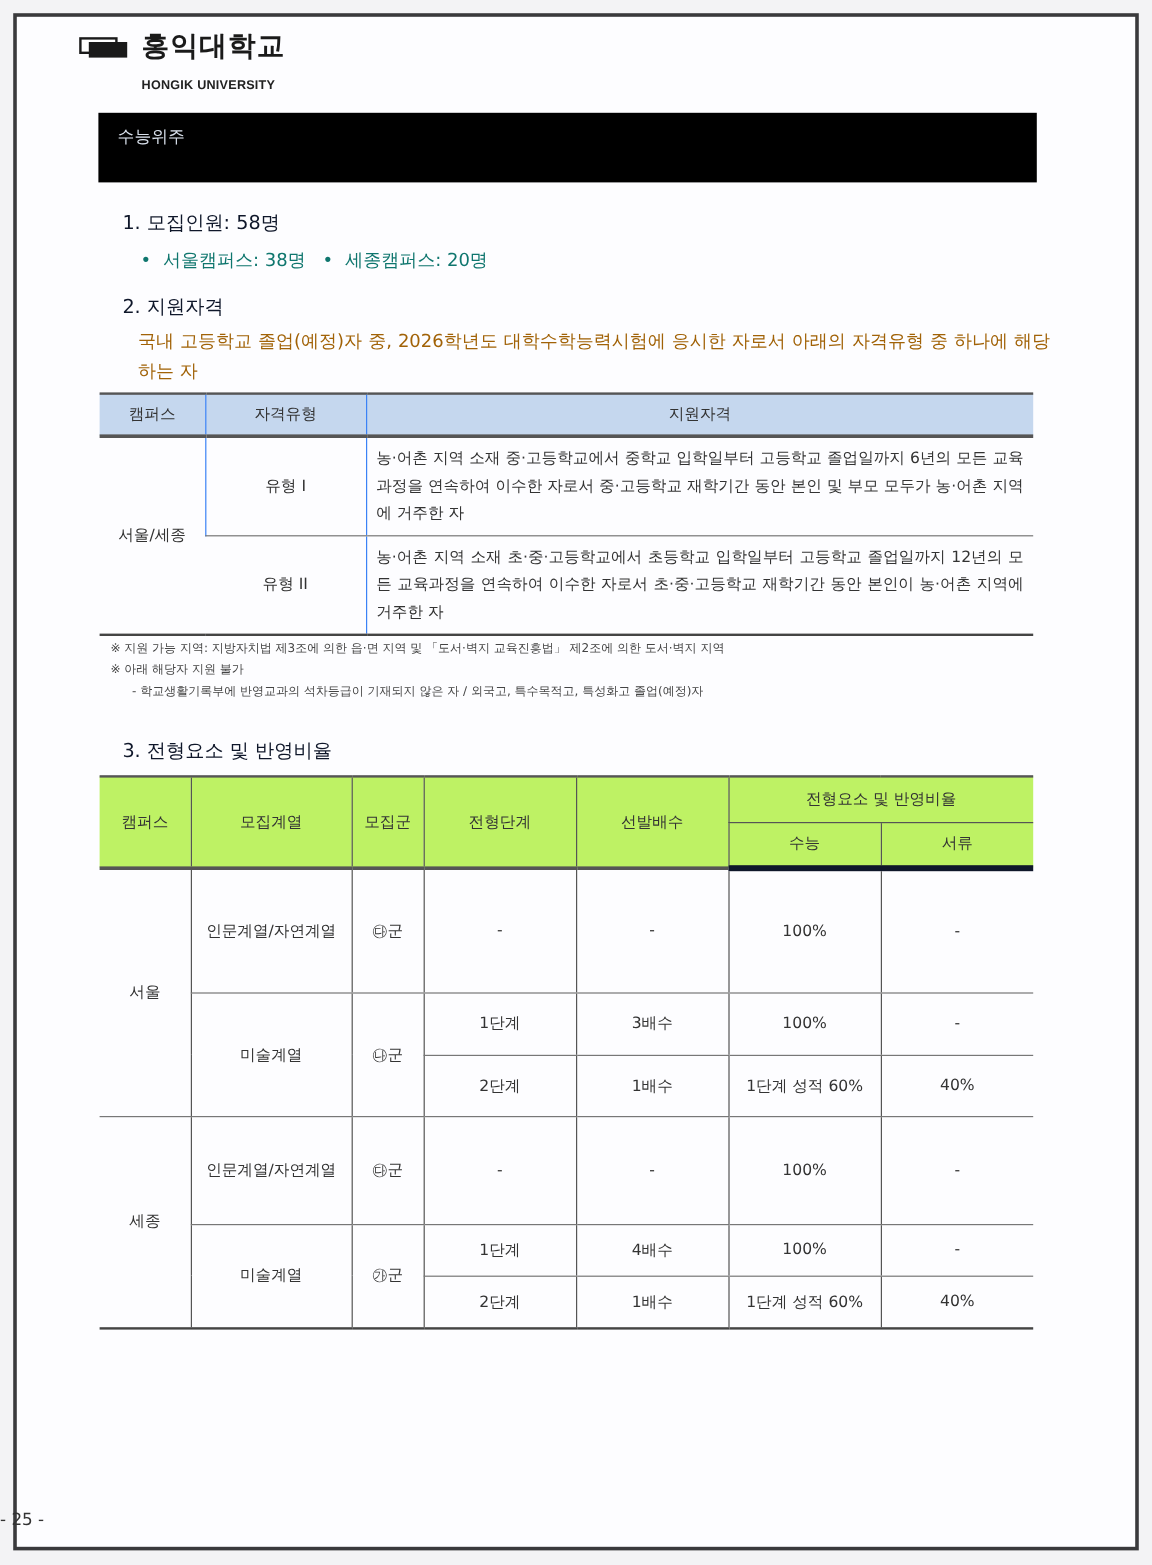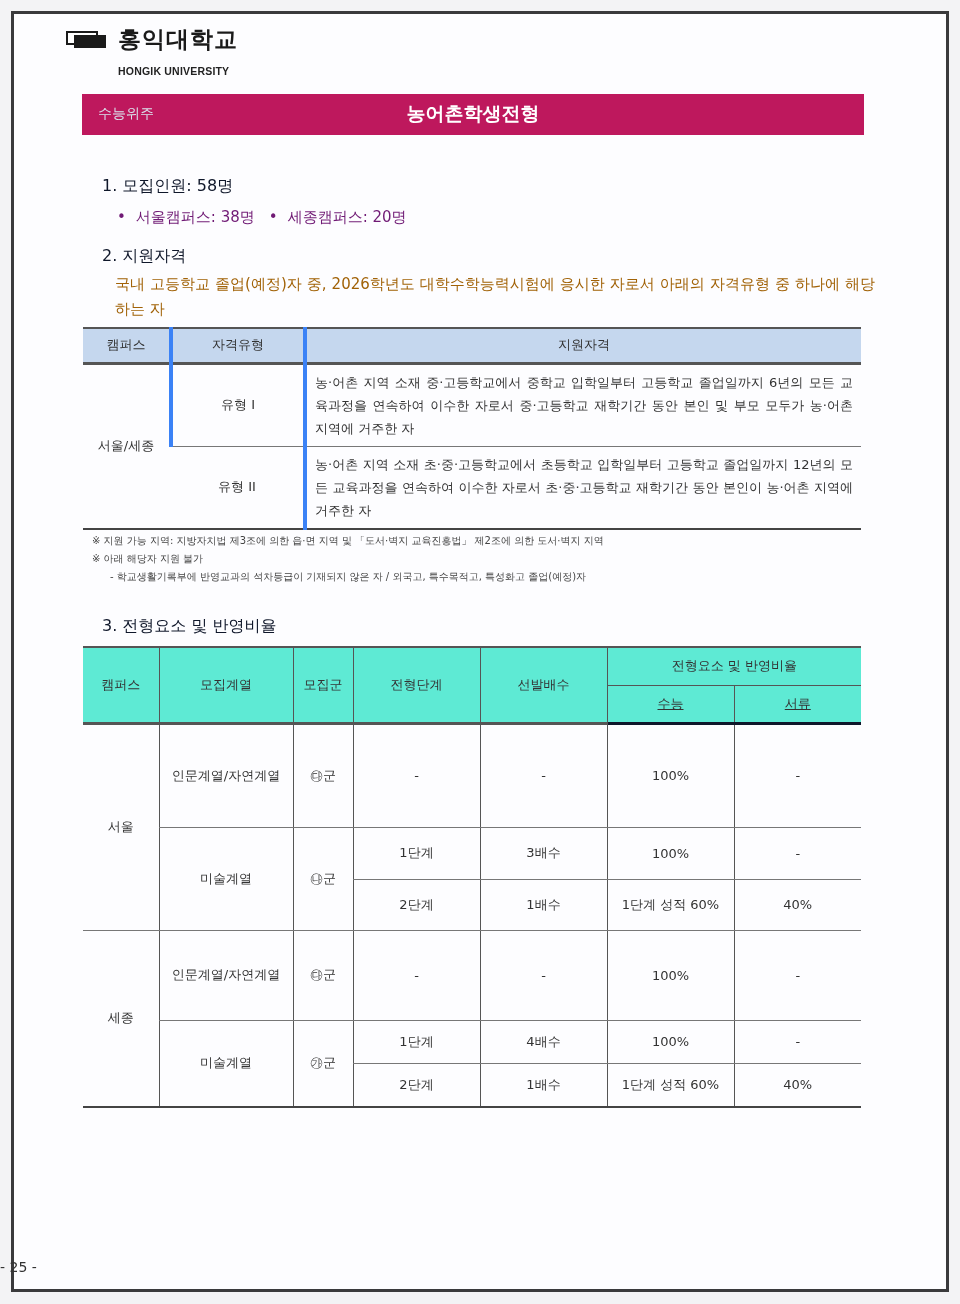--- a/index.html
+++ b/index.html
@@ -12,56 +12,56 @@
     
     .logo { position: absolute; left: 66px; top: 26px; width: 200px; height: 52px; }
     .logo-mark { position: absolute; left: 0; top: 5px; width: 40px; height: 16px; }
     .logo-mark .outer { position: absolute; left: 0; top: 0; width: 32px; height: 14px; border: 2px solid #1a1a1a; background: #fff; }
     .logo-mark .inner { position: absolute; left: 8px; top: 4px; width: 32px; height: 13px; background: #1a1a1a; }
     .logo-kr { position: absolute; left: 52px; top: 0; font-size: 23px; font-weight: bold; color: #1a1a1a; letter-spacing: 1px; line-height: 26px; }
     .logo-en { position: absolute; left: 52px; top: 39px; font-size: 10.5px; font-weight: bold; color: #222; letter-spacing: 0.2px; font-family: "Liberation Sans", sans-serif; }
 
     
     .banner {
-      position: absolute; left: 82px; top: 94px; width: 782px; height: 41px;
-      background: #be185d; color: #fff;
+      position: absolute; left: 82px; top: 94px; width: 782px; height: 58px;
+      background: #000000; color: #fff;
     }
     .banner .left { position: absolute; left: 16px; top: 11px; font-size: 14px; color: #d9e1ec; }
     .banner .center { position: absolute; left: 0; right: 0; top: 7px; text-align: center; font-size: 19px; font-weight: bold; color: #fff; }
 
     .h1 { position: absolute; font-size: 16px; color: #0f172a; }
-    .bullets { position: absolute; left: 117px; top: 208px; font-size: 15px; color: #701a75; white-space: nowrap; }
+    .bullets { position: absolute; left: 117px; top: 208px; font-size: 15px; color: #0f766e; white-space: nowrap; }
     .bullets .dot { display: inline-block; margin-right: 10px; }
     .bullets .sp { display: inline-block; width: 14px; }
     .para { position: absolute; left: 115px; top: 272px; width: 760px; font-size: 15px; line-height: 25px; color: #a16207; text-align: justify; }
 
     table { border-collapse: collapse; position: absolute; table-layout: fixed; }
     td, th { font-weight: normal; color: #333; text-align: center; vertical-align: middle; }
 
     
     .t1 { left: 83px; top: 316px; width: 778px; font-size: 13px; }
     .t1 th { background: #c5d7ee; height: 35px; border-top: 2px solid #555; border-bottom: 3px solid #555; font-size: 13px; }
-    .t1 th + th, .t1 td + td { border-left: 4px solid #3b82f6; }
+    .t1 th + th, .t1 td + td { border-left: 1px solid #3b82f6; }
     .t1 td { border-bottom: 1px solid #777; }
     .t1 td.desc { text-align: justify; padding: 6px 8px 6px 8px; font-size: 13px; line-height: 23px; }
     .t1 tr.last td { border-bottom: 2px solid #444; }
     .t1 td.campus { border-bottom: 2px solid #444; }
 
     .notes { position: absolute; left: 92px; top: 532px; font-size: 10px; color: #444; line-height: 18px; white-space: nowrap; }
     .notes .sub { padding-left: 18px; }
 
     
     .t2 { left: 83px; top: 635px; width: 778px; font-size: 13px; }
-    .t2 th { background: #5eead4; font-size: 13px; border-left: 1px solid #555; }
+    .t2 th { background: #bef264; font-size: 13px; border-left: 1px solid #555; }
     .t2 th.first { border-left: none; }
     .t2 tr.hr1 th { height: 38px; border-top: 2px solid #555; }
     .t2 tr.hr1 th.grp { border-bottom: 1px solid #555; }
     .t2 tr.hr2 th { height: 38px; }
     .t2 thead tr th.rs { border-bottom: 3px solid #555; }
-    .t2 tr.hr2 th { border-bottom: 3px solid #0f172a; text-decoration: underline; }
+    .t2 tr.hr2 th { border-bottom: 5px solid #0f172a; }
     .t2 td { border-left: 1px solid #555; border-bottom: 1px solid #777; }
     .t2 td.first { border-left: none; }
     .t2 tr.end td { border-bottom: 2px solid #444; }
     .t2 td.campus-end { border-bottom: 2px solid #444; }
 
     .pagenum { position: absolute; left: 0; width: 960px; top: 1259px; text-align: left; font-size: 14px; color: #333; }
   </style>
 </head>
 <body>
 
@@ -71,21 +71,20 @@
   <div class="logo-mark">
     <div class="outer"></div>
       <div class="inner"></div>
   </div>
   <div class="logo-kr">홍익대학교</div>
   <div class="logo-en">HONGIK UNIVERSITY</div>
 </div>
 
 <div class="banner">
   <div class="left">수능위주</div>
-  <div class="center">농어촌학생전형</div>
 </div>
 
 <div class="h1" style="left:102px; top:176px;">1. 모집인원: 58명</div>
 <div class="bullets">
   <span class="dot">•</span><span>서울캠퍼스: 38명</span><span class="sp"></span><span class="dot">•</span><span>세종캠퍼스: 20명</span>
 </div>
 
 <div class="h1" style="left:102px; top:246px;">2. 지원자격</div>
 <div class="para">국내 고등학교 졸업(예정)자 중, 2026학년도 대학수학능력시험에 응시한 자로서 아래의 자격유형 중 하나에 해당하는 자</div>
 

